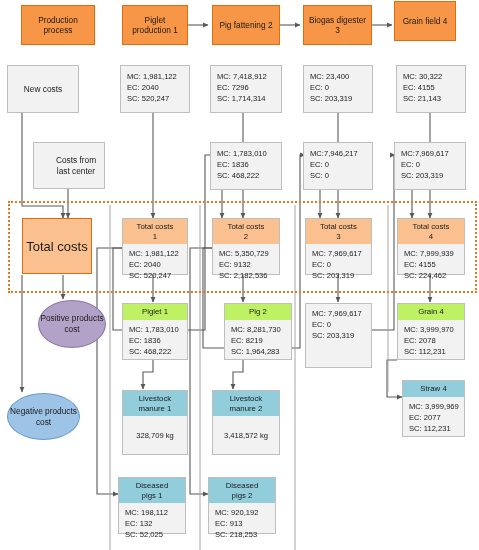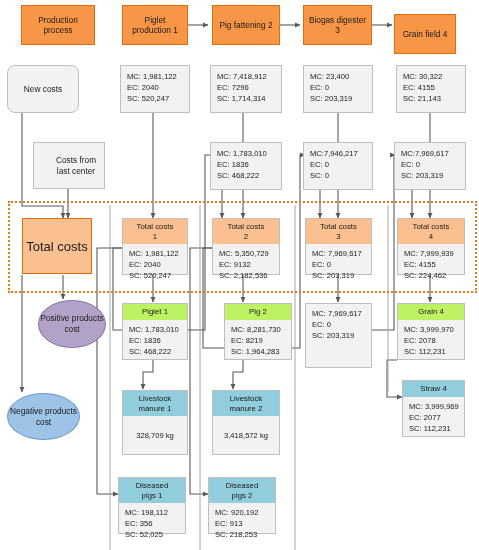--- a/index.html
+++ b/index.html
@@ -108,23 +108,23 @@
       <path d="M200,205 L200,550"></path>
       <path d="M295,205 L295,550"></path>
       <path d="M388,205 L388,392"></path>
     </g>
   </svg>
 
   <div class="node proc" style="left:21px;top:5px;width:74px;height:40px;">Production process</div>
   <div class="node proc" style="left:122px;top:5px;width:66px;height:40px;">Piglet production 1</div>
   <div class="node proc" style="left:212px;top:5px;width:68px;height:40px;">Pig fattening 2</div>
   <div class="node proc" style="left:303px;top:5px;width:69px;height:40px;">Biogas digester 3</div>
-  <div class="node proc" style="left:394px;top:14px;width:62px;height:40px;">Grain field 4</div>
-
-  <div class="node plain" style="left:7px;top:65px;width:72px;height:48px;border-radius:8px;">New costs</div>
+  <div class="node proc" style="left:394px;top:1px;width:62px;height:40px;">Grain field 4</div>
+
+  <div class="node plain" style="left:7px;top:65px;width:72px;height:48px;">New costs</div>
   <div class="node plain" style="left:33px;top:142px;width:72px;height:47px;padding-left:16px;">Costs from last center</div>
 
   <div class="node vbox" style="left:120px;top:65px;width:70px;height:48px;">
     <div class="ln">MC: 1,981,122</div>
     <div class="ln">EC: 2040</div>
     <div class="ln">SC: 520,247</div>
   </div>
   <div class="node vbox" style="left:210px;top:65px;width:72px;height:48px;">
     <div class="ln">MC: 7,418,912</div>
     <div class="ln">EC: 7296</div>
@@ -243,21 +243,21 @@
       <div class="ln">MC: 3,999,969</div>
       <div class="ln">EC: 2077</div>
       <div class="ln">SC: 112,231</div>
     </div>
   </div>
 
   <div class="node hbox" style="left:118px;top:477px;width:68px;height:57px;">
     <div class="hd hd-blue">Diseased pigs 1</div>
     <div class="bd">
       <div class="ln">MC: 198,112</div>
-      <div class="ln">EC: 356</div>
+      <div class="ln">EC: 132</div>
       <div class="ln">SC: 52,025</div>
     </div>
   </div>
   <div class="node hbox" style="left:208px;top:477px;width:68px;height:57px;">
     <div class="hd hd-blue">Diseased pigs 2</div>
     <div class="bd">
       <div class="ln">MC: 920,192</div>
       <div class="ln">EC: 913</div>
       <div class="ln">SC: 218,253</div>
     </div>

